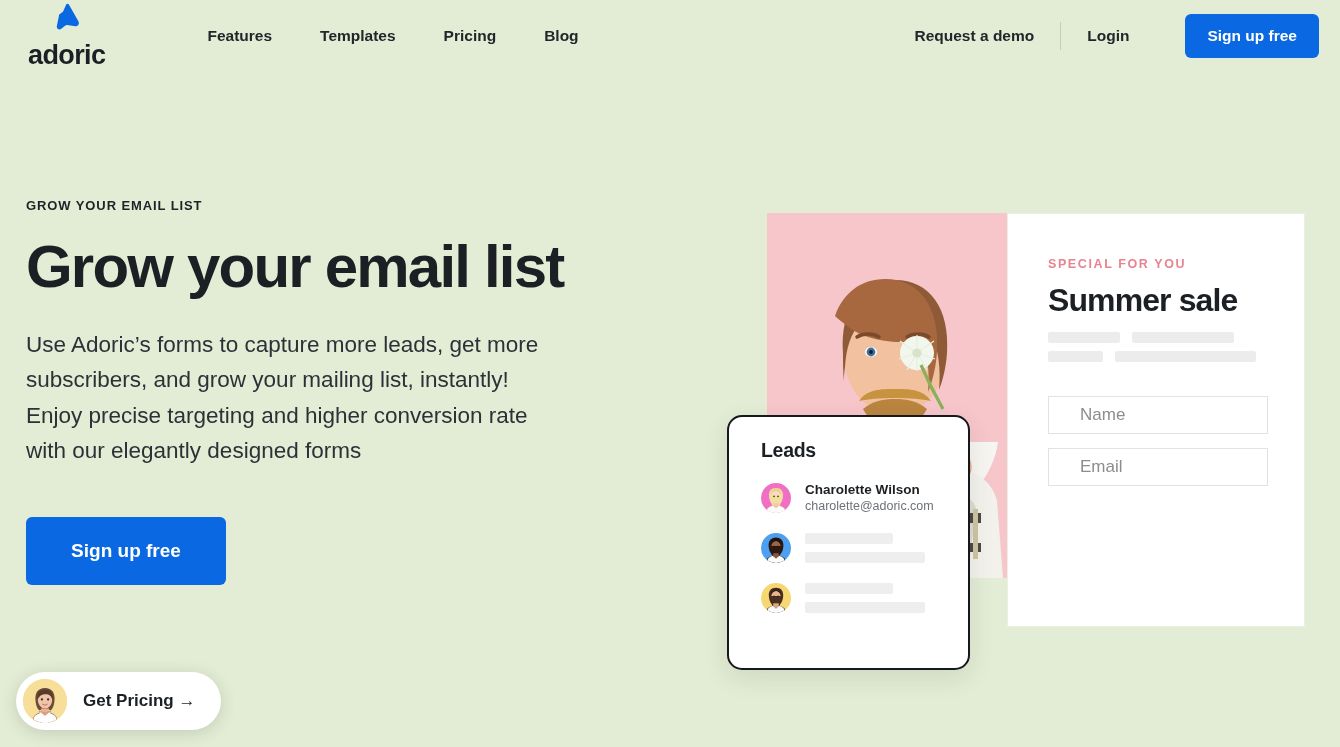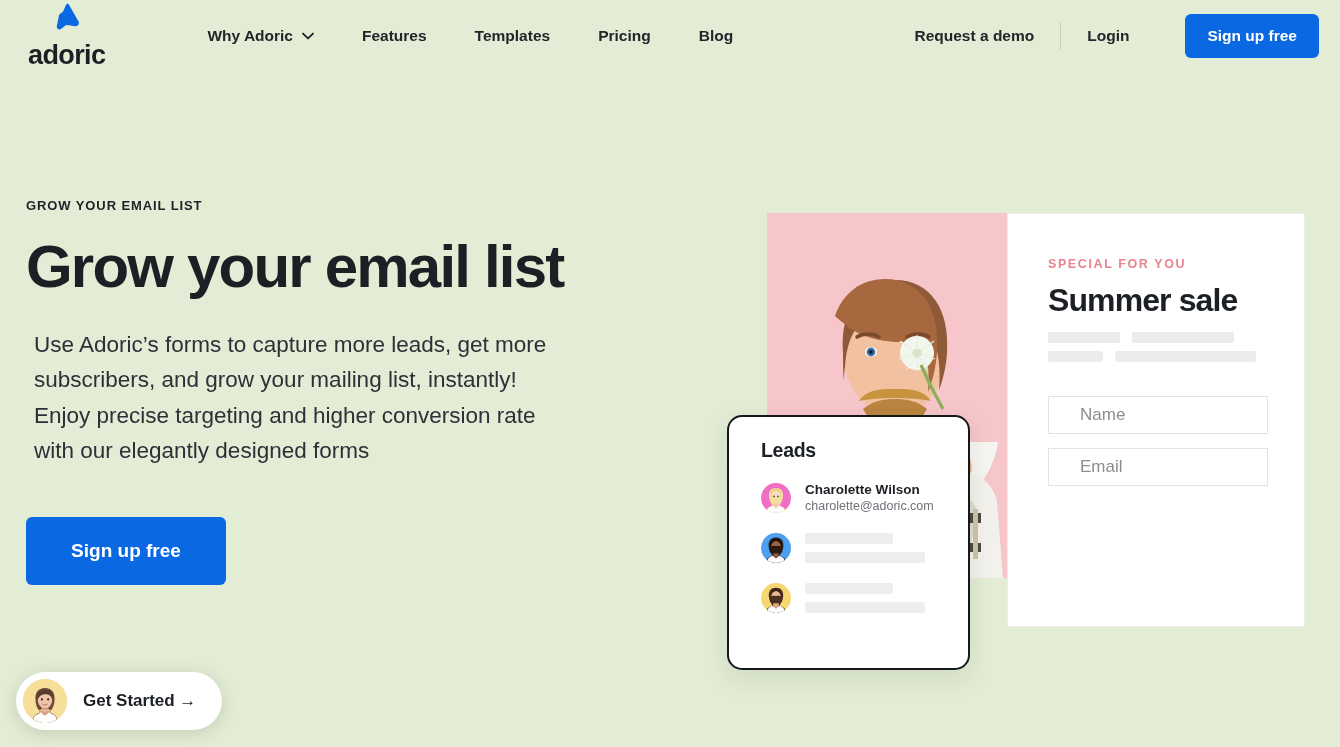--- a/index.html
+++ b/index.html
@@ -43,21 +43,21 @@
   .eyebrow {
     font-size: 13px; font-weight: 700; letter-spacing: 0.9px;
     color: #1e2227; text-transform: uppercase;
   }
   .hero-title {
     font-size: 60px; line-height: 1.06; font-weight: 700;
     color: #1c2024; letter-spacing: -1.8px; margin-top: 22px;
   }
   .hero-sub {
     font-size: 22.5px; line-height: 35.5px; color: #2c3138;
-    margin-top: 28px; width: 520px; font-weight: 400; margin-left: 8px;
+    margin-top: 28px; width: 520px; font-weight: 400;
   }
   .btn-signup-hero {
     background: #0b68e3; color: #fff; font-size: 19px; font-weight: 700;
     border: none; border-radius: 6px; width: 200px; height: 68px;
     margin-top: 48px; cursor: pointer; font-family: inherit;
   }
 
   
   .get-started {
     position: absolute; left: 16px; top: 672px;
@@ -137,28 +137,20 @@
     <div class="brand">
       <span>
         <svg class="logo-mark" viewBox="0 0 30 28">
           <path d="M14.2 2.4c.6-1 2.1-1 2.7 0l9.6 17.1c1.3 2.3-.6 5.1-3.2 4.7l-8.2-1.2c-.6-.1-1.2.1-1.7.5l-4.1 3.3c-2 1.6-4.9-.1-4.5-2.6L7 13.4c.1-.6.4-1.1.9-1.4l2.4-1.7c.4-.3.7-.6.9-1l3-6.9z" fill="#0b68e3"></path>
         </svg>
       </span>
       <span class="brand-name">adoric</span>
     </div>
 
     <nav class="nav-main">
-      <div class="nav-link">
-        <span>Why Adoric</span>
-        <span>
-          <svg class="chev" viewBox="0 0 12 8">
-              <path d="M1 1.6 6 6.4l5-4.8" fill="none" stroke="#22262b" stroke-width="1.9" stroke-linecap="round" stroke-linejoin="round"></path>
-            </svg>
-        </span>
-      </div>
       <div class="nav-link">
         <span>Features</span>
       </div>
       <div class="nav-link">
         <span>Templates</span>
       </div>
       <div class="nav-link">
         <span>Pricing</span>
       </div>
       <div class="nav-link">
@@ -195,21 +187,21 @@
         <path d="M14.4 20c0 7 1.8 11 3.4 13.1l-3.6 1.6c-2.3 1-3.9 3-4.4 5.4l-.4 3.9h9.2z" fill="#7a5440"></path>
         <path d="M29.6 20c0 7-1.8 11-3.4 13.1l3.6 1.6c2.3 1 3.9 3 4.4 5.4l.4 3.9h-9.2z" fill="#7a5440"></path>
         <path d="M17.9 29.6h8.2v4.2c0 1.6-1.8 2.8-4.1 2.8s-4.1-1.2-4.1-2.8z" fill="#e8b296"></path>
         <path d="M17.9 31.8c3.6 2.6 7 1 8.2-.4v2.4c0 1.6-1.8 2.8-4.1 2.8s-4.1-1.2-4.1-2.8z" fill="#d89e83"></path>
         <path d="M18 33.6 22 37l4-3.4 4 1.8c2.1.9 3.5 2.9 3.8 5.1l.3 3.5H9.9l.3-3.5c.3-2.2 1.7-4.2 3.8-5.1z" fill="#fdfdfd"></path>
         <circle cx="18.9" cy="20.4" r="1.1" fill="#3a2a20"></circle>
         <circle cx="25.1" cy="20.4" r="1.1" fill="#3a2a20"></circle>
         <path d="M19.8 25.2c1.3 1.3 3.1 1.3 4.4 0" fill="none" stroke="#c4796a" stroke-width="1.1" stroke-linecap="round"></path>
       </svg>
     </div>
-    <div class="gs-label">Get Started →</div>
+    <div class="gs-label">Get Pricing →</div>
   </div>
 
   <div class="promo-wrap">
 
     <div class="promo-photo">
       <svg class="av-img" viewBox="0 0 241 365" preserveAspectRatio="xMidYMid slice">
         <rect width="241" height="365" fill="#f6c6cb"></rect>
         <path d="M118 300c-22-5-40-14-48-22-14-14-22-33-24-49h185c-2 16-10 35-24 49-8 8-26 17-48 22z" fill="#f7f5f1"></path>
         <path d="M100 238h55v48c0 10-12 17-27 17s-28-7-28-17z" fill="#e0aa86"></path>
         <ellipse cx="128" cy="138" rx="52" ry="64" fill="#f1c1a0"></ellipse>

